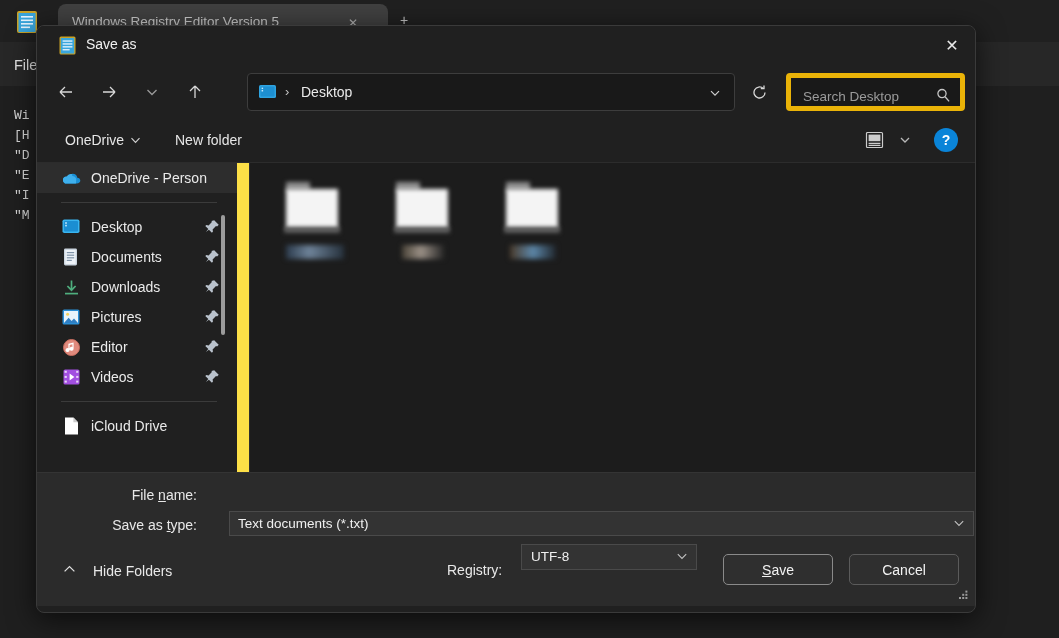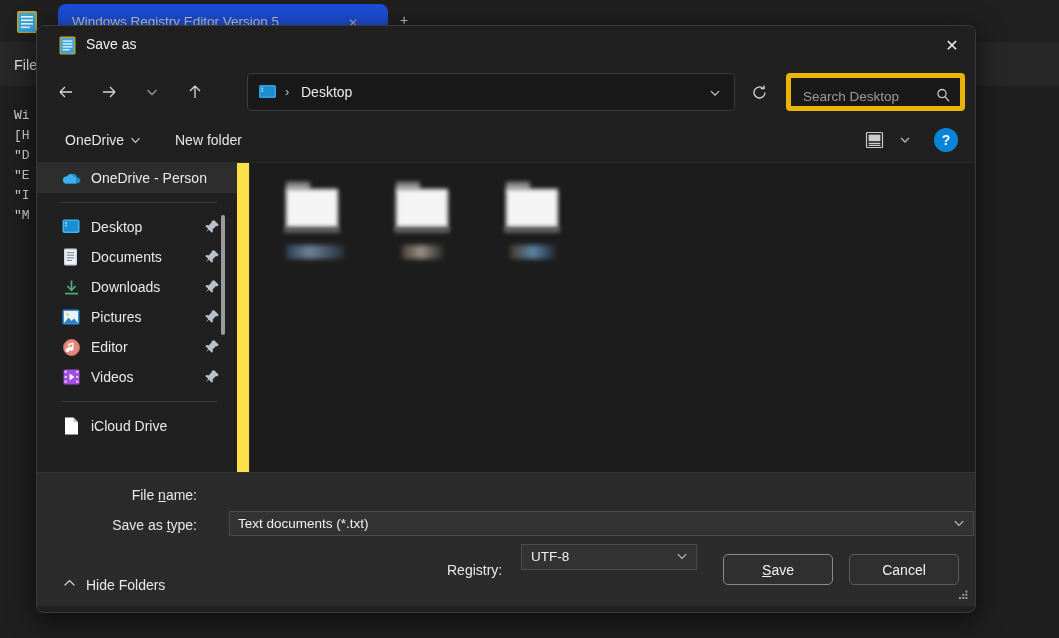--- a/index.html
+++ b/index.html
@@ -14,21 +14,21 @@
   #bg-app { position: absolute; inset: 0; background: #1f1f1f; }
   #bg-titlebar {
     position: absolute; left: 0; top: 0; width: 1059px; height: 42px;
     background: #202020;
   }
   #bg-taskicon {
     position: absolute; left: 16px; top: 10px; width: 22px; height: 24px;
   }
   #bg-tab {
     position: absolute; left: 58px; top: 4px; width: 330px; height: 38px;
-    background: #1d4ed8; border-radius: 8px 8px 0 0;
+    background: #404040; border-radius: 8px 8px 0 0;
     color: #c8c8c8; font-size: 13.5px;
     padding: 10px 0 0 14px; white-space: nowrap; overflow: hidden;
   }
   #bg-tab-close { position: absolute; right: 30px; top: 12px; color: #b0b0b0; font-size: 12px; }
   #bg-newtab { position: absolute; left: 400px; top: 12px; color: #c0c0c0; font-size: 14px; }
   #bg-contentarea {
     position: absolute; left: 0; top: 42px; width: 1059px; height: 596px;
     background: #1f1f1f;
   }
   #bg-menubar {
@@ -212,22 +212,22 @@
   #combo-savetype { top: 38px; }
   .combo-chevron {
     position: absolute; right: 8px; top: 5px;
   }
 
   
   #footer {
     position: relative; height: 62px; background: #2b2b2b;
   }
   #hidefolders {
-    position: absolute; left: 20px; top: 28px; height: 26px;
-    display: flex; align-items: center; gap: 10px;
+    position: absolute; left: 20px; top: 14px; height: 26px;
+    display: flex; align-items: center; gap: 17px;
     color: #e8e8e8; font-size: 14px; padding: 0 6px; border-radius: 4px;
   }
   #lbl-encoding {
     position: absolute; left: 410px; top: 18px; color: #e8e8e8; font-size: 14px;
   }
   #combo-encoding {
     position: absolute; left: 484px; top: 0; width: 176px; height: 26px;
     background: #333333; border: 1px solid #4a4a4a;
     color: #f0f0f0; font-size: 13.5px; padding: 4px 0 0 9px;
   }

